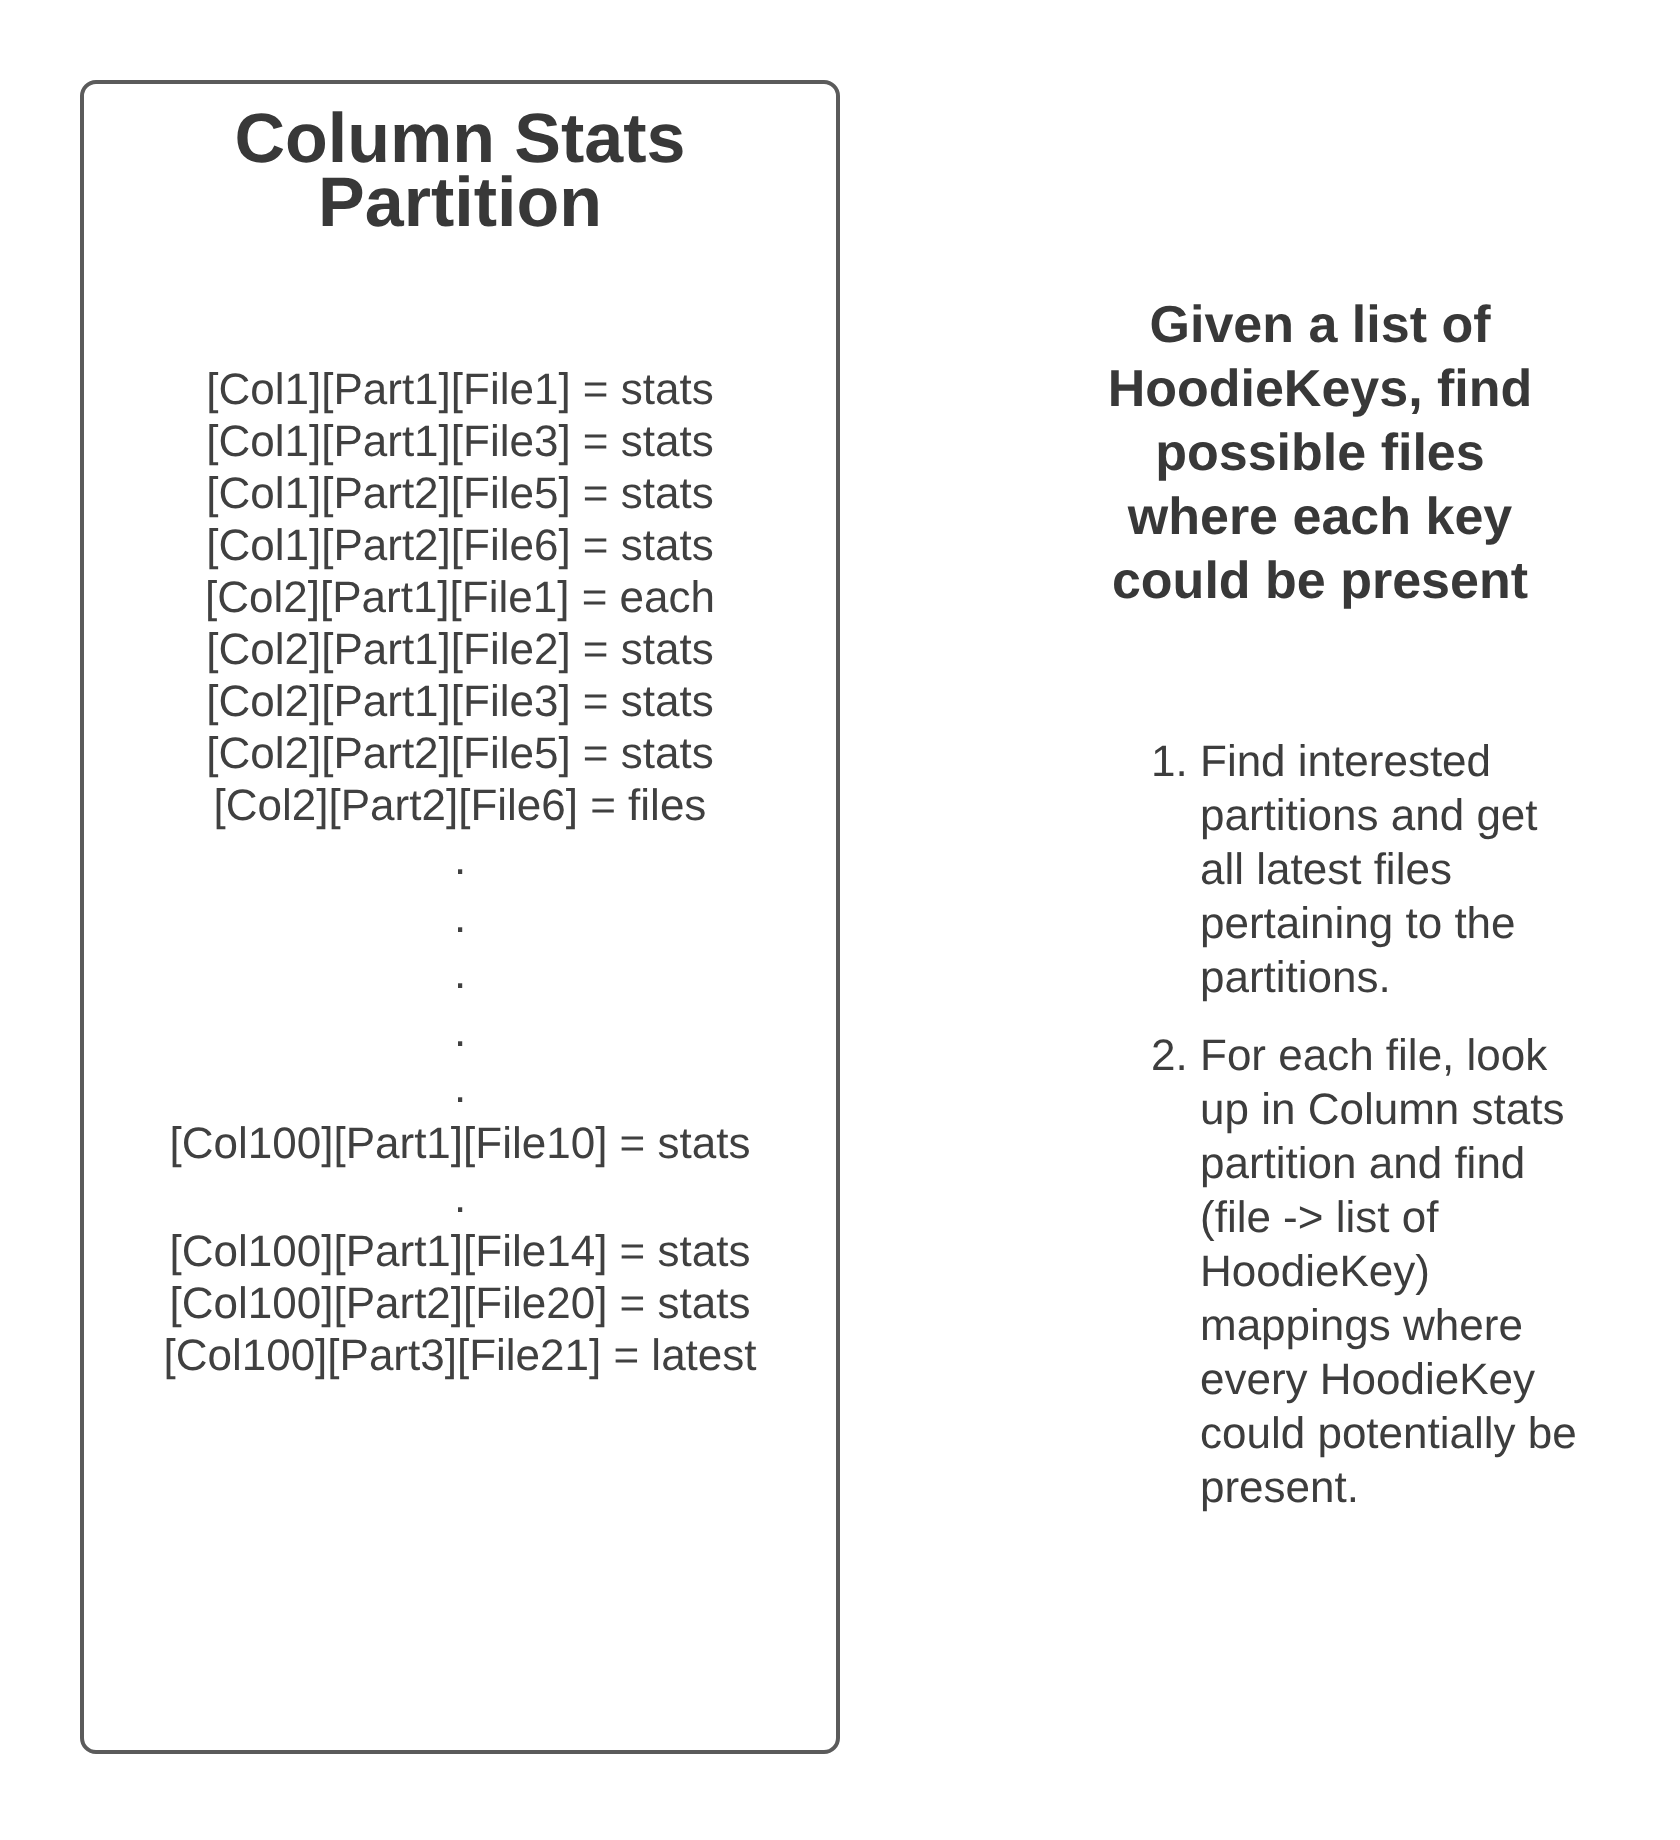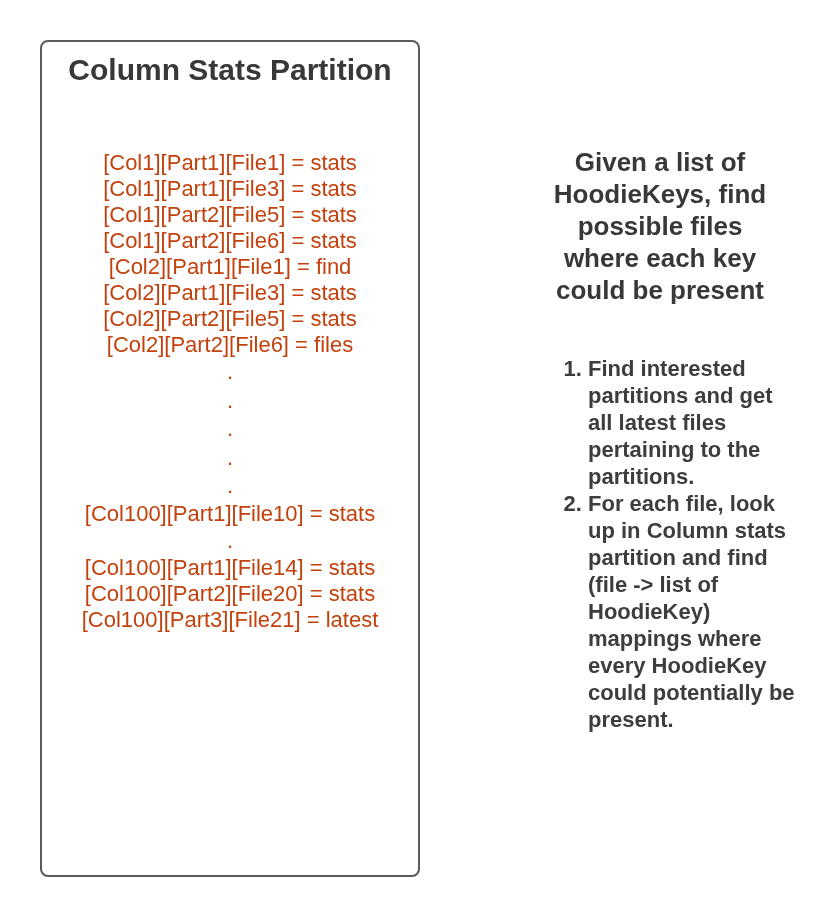--- a/index.html
+++ b/index.html
@@ -22,30 +22,30 @@
     width: 376px;
     height: 833px;
     border: 2px solid #5b5b5b;
     border-radius: 8px;
     background: #ffffff;
     text-align: center;
     box-sizing: content-box;
   }
   .box-title {
     margin-top: 12px;
-    font-size: 30px;
+    font-size: 35px;
     line-height: 32px;
     font-weight: bold;
     color: #383838;
   }
   .entries {
     margin-top: 64px;
     font-size: 22px;
     line-height: 26px;
-    color: #c2410c;
+    color: #404040;
   }
   .entries .dot {
     line-height: 28.5px;
   }
   .right-panel-heading {
     position: absolute;
     left: 545px;
     top: 146px;
     width: 230px;
     font-size: 26px;
@@ -61,36 +61,36 @@
     width: 214px;
     margin: 0;
     padding: 0 0 0 26px;
     font-size: 22px;
     line-height: 27px;
     text-align: left;
     color: #3d3d3d;
     list-style: decimal outside;
   }
   .steps-list li {
-    margin: 0;
+    margin: 12px;
     padding: 0;
-    font-weight: bold;
   }
 </style>
 </head>
 <body>
 
 <div class="diagram-box">
   <div class="box-title">Column Stats Partition</div>
   <div class="entries">
       <div>[Col1][Part1][File1] = stats</div>
       <div>[Col1][Part1][File3] = stats</div>
       <div>[Col1][Part2][File5] = stats</div>
       <div>[Col1][Part2][File6] = stats</div>
-      <div>[Col2][Part1][File1] = find</div>
+      <div>[Col2][Part1][File1] = each</div>
+      <div>[Col2][Part1][File2] = stats</div>
       <div>[Col2][Part1][File3] = stats</div>
       <div>[Col2][Part2][File5] = stats</div>
       <div>[Col2][Part2][File6] = files</div>
       <div class="dot">.</div>
       <div class="dot">.</div>
       <div class="dot">.</div>
       <div class="dot">.</div>
       <div class="dot">.</div>
       <div>[Col100][Part1][File10] = stats</div>
       <div class="dot">.</div>

